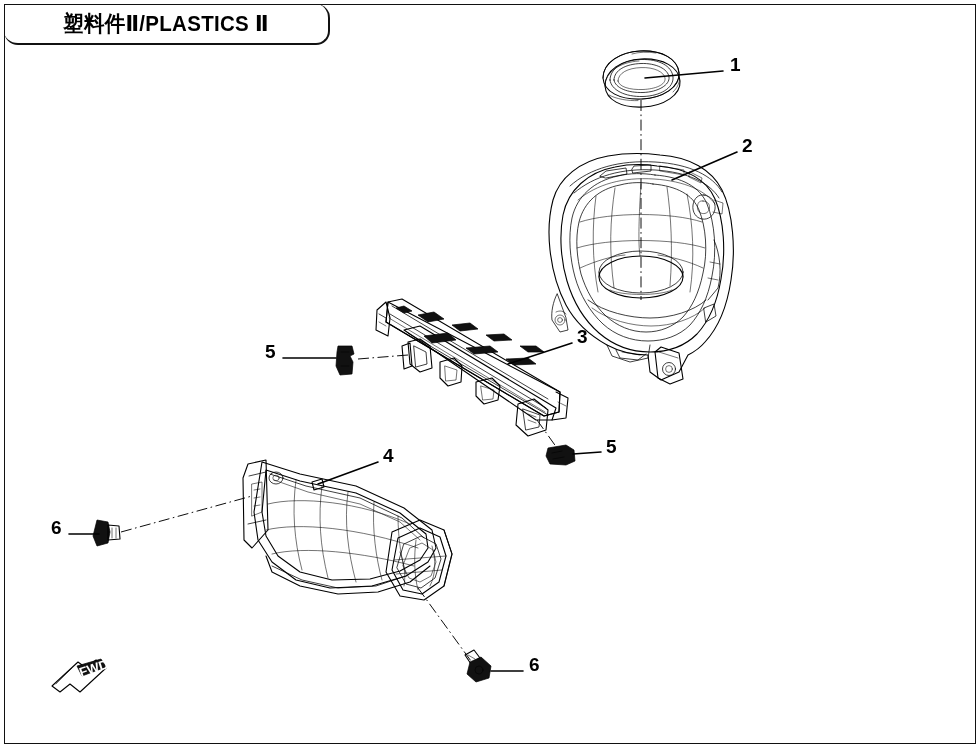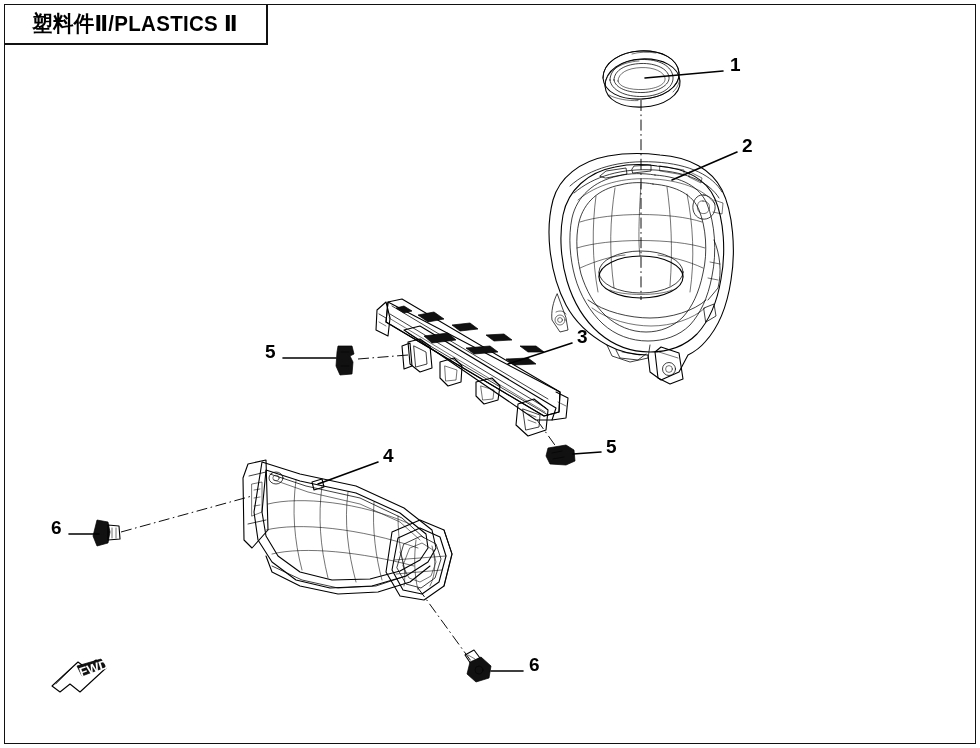--- a/index.html
+++ b/index.html
@@ -25,28 +25,29 @@
     width: 972px;
     height: 740px;
     border: 1.6px solid #111111;
     box-sizing: border-box;
     pointer-events: none;
   }
   #title-box {
     position: absolute;
     left: 4px;
     top: 4px;
-    width: 264px;
+    width: 326px;
     height: 41px;
     border-right: 2.2px solid #111111;
     border-bottom: 2.2px solid #111111;
     box-sizing: border-box;
     display: flex;
     align-items: center;
     justify-content: center;
+    border-radius: 14px;
   }
   #title-text {
     font-family: "Liberation Sans", "DejaVu Sans", sans-serif;
     font-size: 20.5px;
     font-weight: 700;
     color: #000000;
     letter-spacing: 0.3px;
     white-space: nowrap;
     transform: scaleY(1.06);
   }

